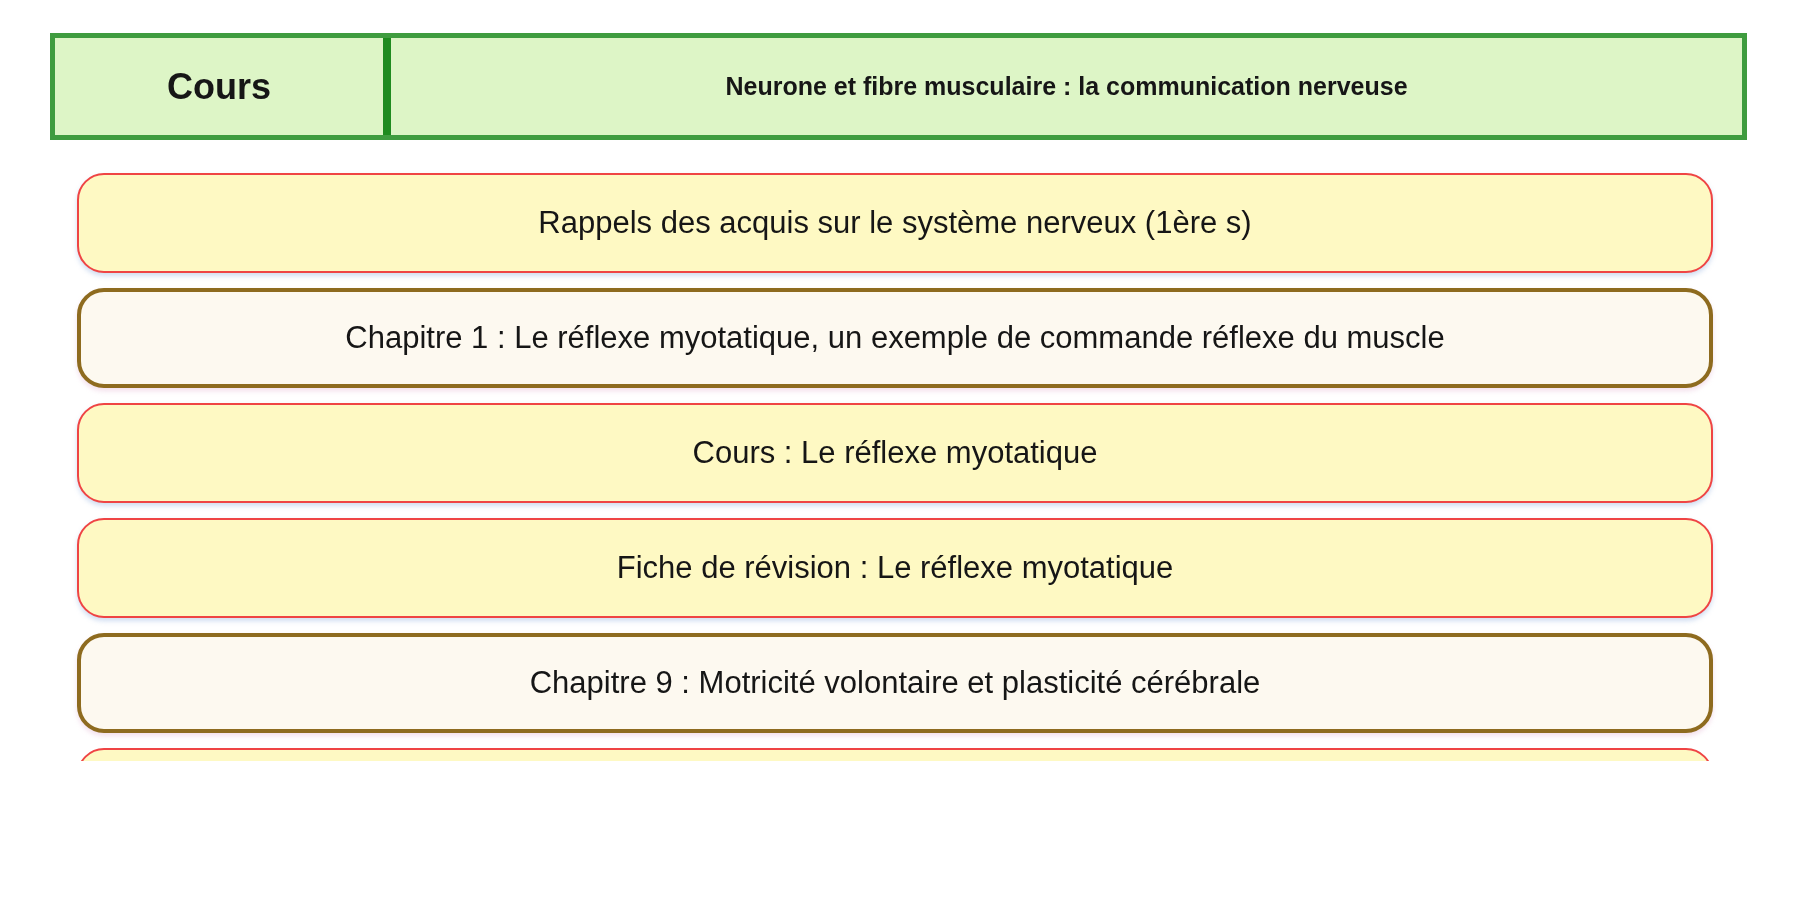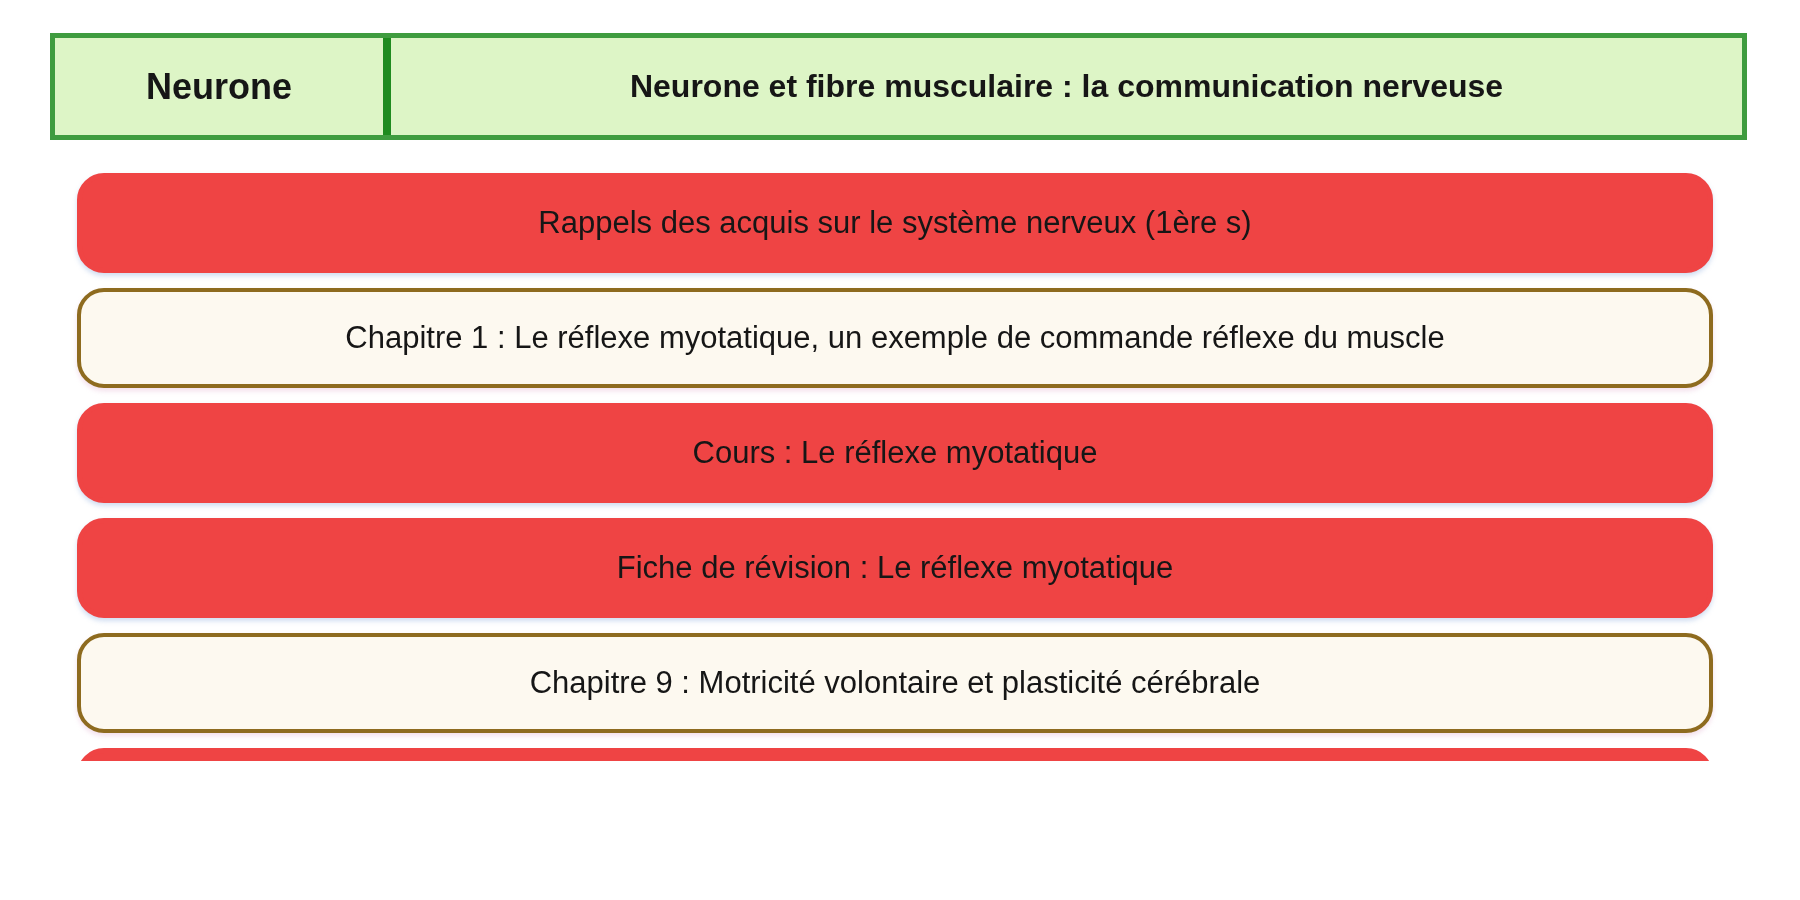--- a/index.html
+++ b/index.html
@@ -43,21 +43,21 @@
     width: 8px;
     flex: 0 0 8px;
     background: #1f8b1f;
   }
   .header-title {
     flex: 1;
     display: flex;
     align-items: center;
     justify-content: center;
     font-weight: bold;
-    font-size: 32px;
+    font-size: 25px;
     white-space: nowrap;
   }
 
   
   .menu {
     position: absolute;
     left: 77px;
     top: 173px;
     width: 1636px;
   }
@@ -68,22 +68,22 @@
     border-radius: 27px;
     display: flex;
     align-items: center;
     justify-content: center;
     font-size: 31px;
     margin-bottom: 15px;
     cursor: pointer;
     white-space: nowrap;
   }
   .btn.lesson {
-    background: #ef4444;
-    border: 5px solid #ef4444;
+    background: #fef9c3;
+    border: 2px solid #ef4444;
     box-shadow: 0 3px 5px rgba(150, 180, 225, 0.45);
   }
   .btn.chapter {
     background: #fdf9f0;
     border: 4px solid #8e6b1f;
     box-shadow: 0 3px 5px rgba(225, 175, 205, 0.40);
     text-align: right;
   }
   .partial-wrap {
     height: 13px;
@@ -93,21 +93,21 @@
   .partial-wrap .btn {
     margin-bottom: 0;
     box-shadow: none;
   }
 </style>
 </head>
 <body>
 
 <div class="header">
   <div class="header-back">
-    <span>Neurone</span>
+    <span>Cours</span>
   </div>
   <div class="header-divider"></div>
   <div class="header-title">
     <span>Neurone et fibre musculaire : la communication nerveuse</span>
   </div>
 </div>
 
 <div class="menu">
 
   <div class="btn lesson">

